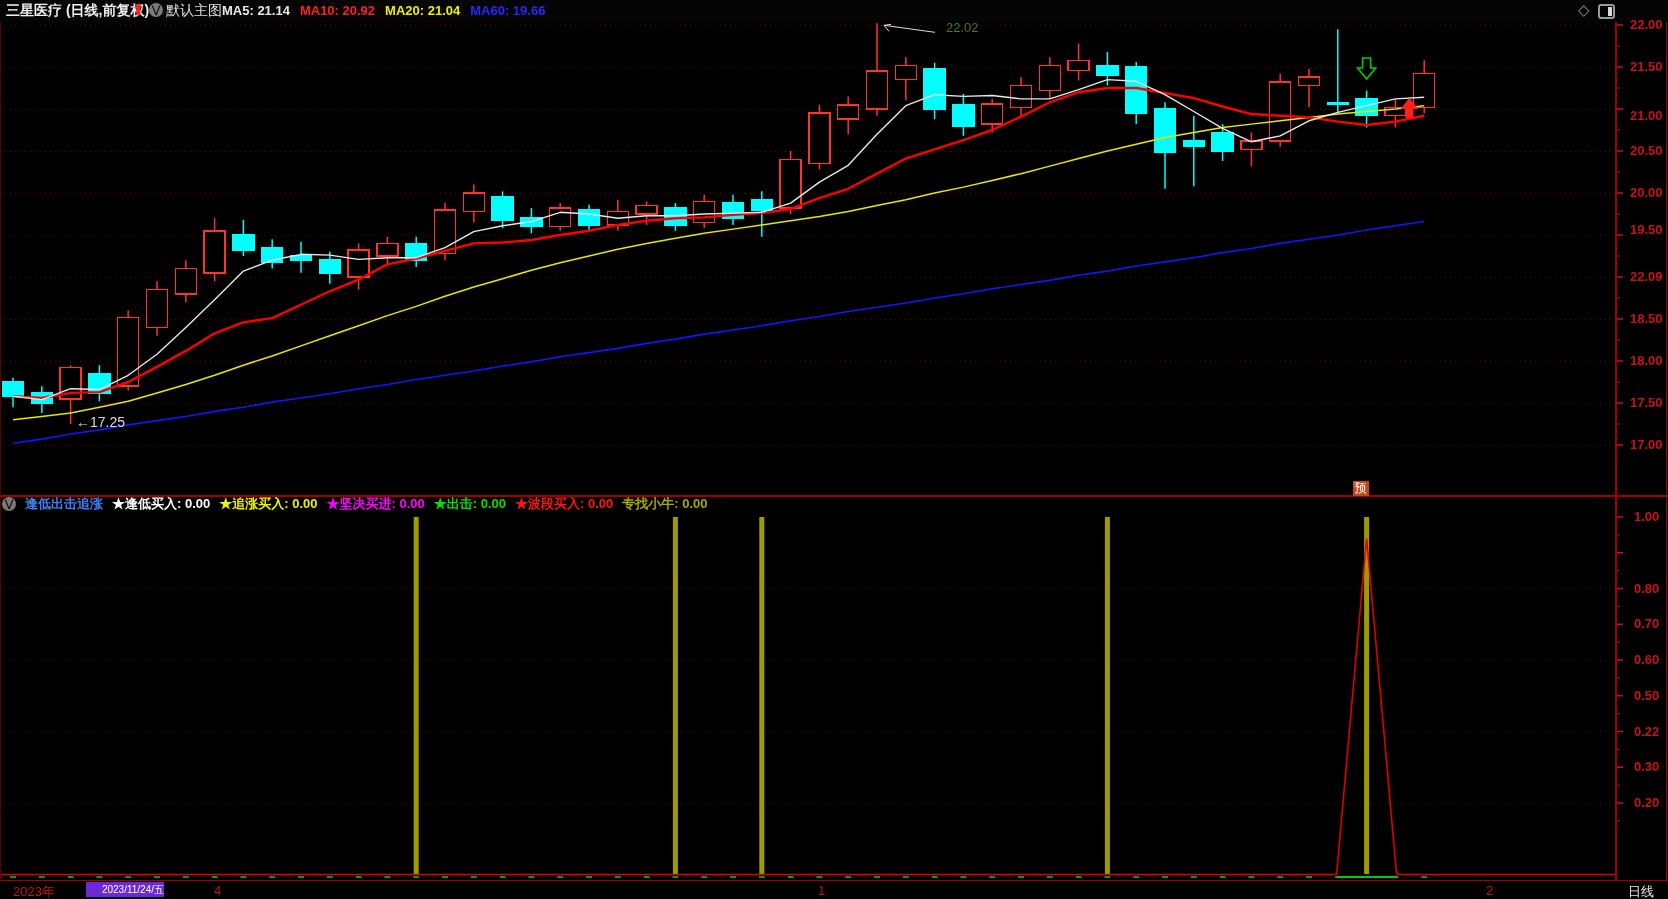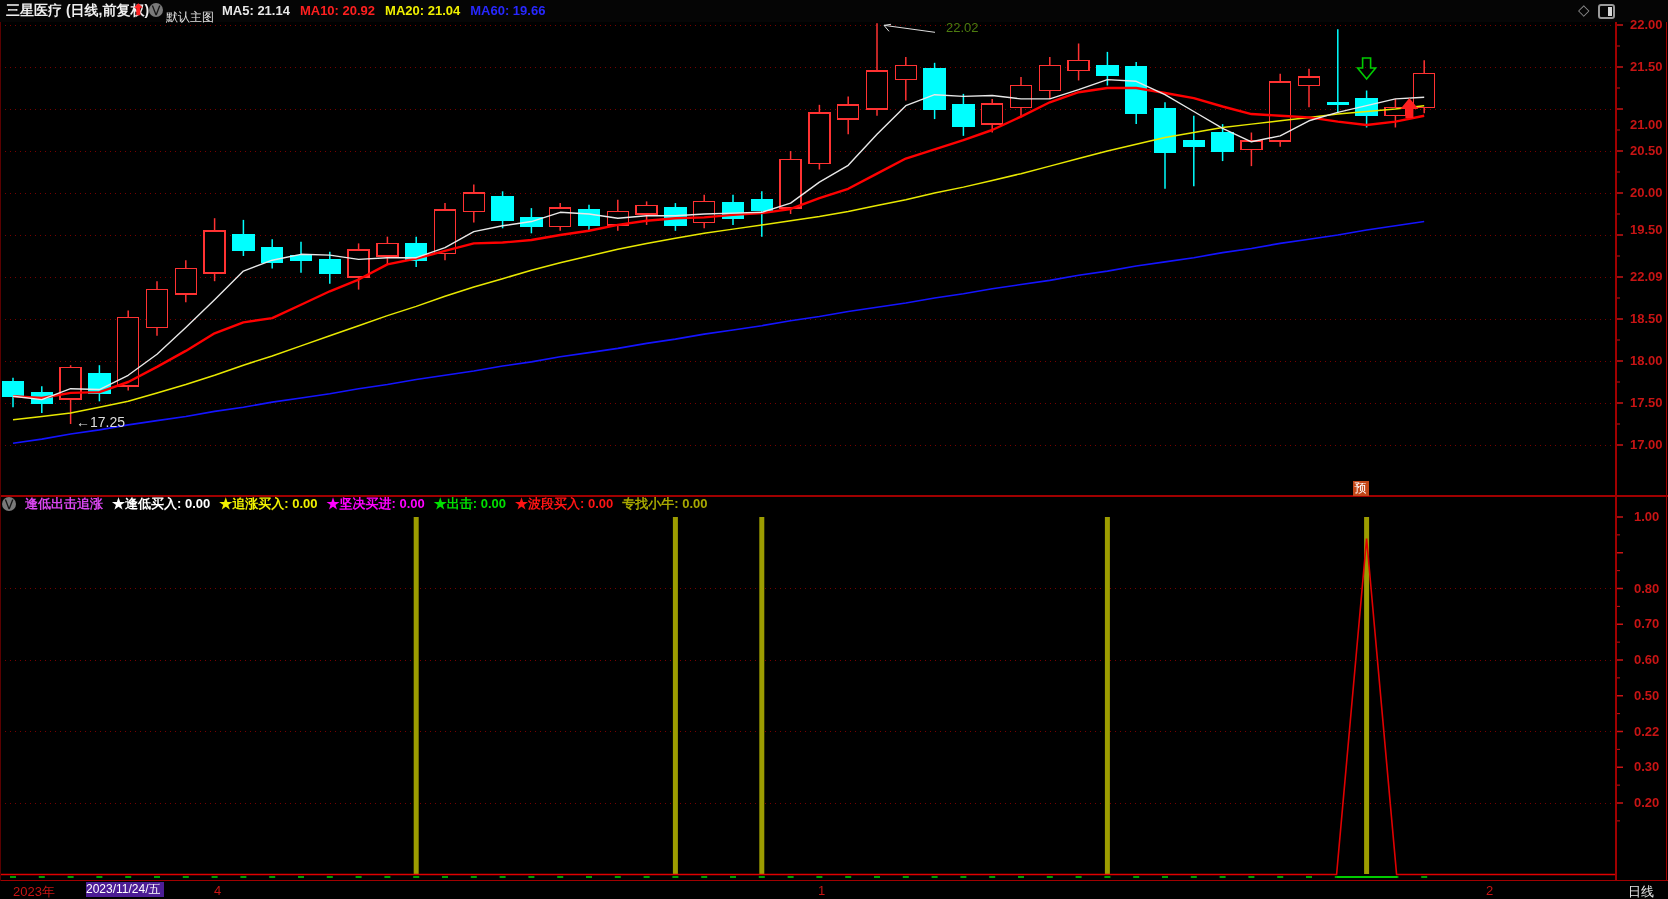--- a/index.html
+++ b/index.html
@@ -6,35 +6,35 @@
   #screen{position:relative;width:1668px;height:899px;background:#000;overflow:hidden;
           font-family:"Liberation Sans",sans-serif;}
   #chart-svg{position:absolute;left:0;top:0;}
   .abs{position:absolute;white-space:nowrap;}
   
   #topbar{position:absolute;left:0;top:0;width:1668px;height:22px;background:#050505;}
   .title{left:6px;top:2px;color:#efefef;font-size:14px;font-weight:bold;}
   .uparrow-top{left:132px;top:1px;color:#ff2222;font-size:15px;font-weight:bold;}
   .circ{width:14px;height:14px;border-radius:50%;background:#7a7a7a;color:#161616;
         font-size:10px;line-height:13px;text-align:center;font-weight:bold;}
-  .overlay-lab{left:166px;top:9px;color:#e2e2e2;font-size:12px;}
+  .overlay-lab{left:166px;top:2px;color:#e2e2e2;font-size:14px;}
   #ma-legend{left:222px;top:3px;display:flex;gap:10px;font-size:13px;font-weight:bold;}
   
   .diamond-ic{left:1578px;top:1px;color:#8f8f8f;font-size:15px;}
   .panel-ic{left:1598px;top:4px;width:13px;height:11px;border:2px solid #9a9a9a;border-radius:3px;}
   .panel-ic .inner{position:absolute;right:1px;top:1px;width:4px;height:9px;background:#d8d8d8;}
   
   .axlab{color:#c81414;font-size:13px;font-weight:bold;}
   
   #ind-header{left:2px;top:495px;height:18px;display:flex;gap:9px;align-items:center;font-size:13px;font-weight:bold;}
   
   #botbar{position:absolute;left:0;top:881px;width:1668px;height:18px;background:#000;}
   .yearlab{left:13px;top:2px;color:#c81414;font-size:13px;}
-  .datebox{left:86px;top:1px;width:78px;height:15px;background:#4c1d95;color:#fff;
-           font-size:12px;text-align:left;line-height:15px;}
+  .datebox{left:86px;top:1px;width:78px;height:15px;background:#6d28d9;color:#fff;
+           font-size:10px;text-align:right;line-height:15px;}
   .monthlab{color:#c81414;font-size:13px;top:2px;}
   .periodlab{left:1628px;top:2px;color:#e8e8e8;font-size:13px;}
   
   .ann-high{left:946px;top:20px;color:#4d7c0f;font-size:13px;}
   .ann-low{left:76px;top:414px;color:#dcdcdc;font-size:14px;}
   .ann-alert{left:1353px;top:481px;background:#c24618;color:#fff;font-size:12px;
              padding:0 2px;line-height:15px;}
 </style>
 </head>
 <body>
@@ -285,37 +285,37 @@
       </div>
     <span class="abs diamond-ic">◇</span>
     <div class="abs panel-ic">
         <div class="inner"></div>
       </div>
   </div>
 
   <div id="price-axis">
       <span class="abs axlab" style="left: 1630px; top: 17px;">22.00</span>
       <span class="abs axlab" style="left: 1630px; top: 59px;">21.50</span>
-      <span class="abs axlab" style="left: 1630px; top: 117px;">21.00</span>
+      <span class="abs axlab" style="left: 1630px; top: 108px;">21.00</span>
       <span class="abs axlab" style="left: 1630px; top: 143px;">20.50</span>
       <span class="abs axlab" style="left: 1630px; top: 185px;">20.00</span>
       <span class="abs axlab" style="left: 1630px; top: 222px;">19.50</span>
       <span class="abs axlab" style="left: 1630px; top: 269px;">22.09</span>
       <span class="abs axlab" style="left: 1630px; top: 311px;">18.50</span>
       <span class="abs axlab" style="left: 1630px; top: 353px;">18.00</span>
       <span class="abs axlab" style="left: 1630px; top: 395px;">17.50</span>
       <span class="abs axlab" style="left: 1630px; top: 437px;">17.00</span>
     </div>
 
   <span class="abs ann-high">22.02</span>
   <span class="abs ann-low">←17.25</span>
 
   <div class="abs" id="ind-header">
     <span class="circ" style="position:relative;flex:none;">⋁</span>
-  <span style="color: #d946ef; text-align: right;">逢低出击追涨</span>
+  <span style="color: #3b82f6; text-align: right;">逢低出击追涨</span>
       <span style="color: rgb(255, 255, 255);">★逢低买入: 0.00</span>
       <span style="color: rgb(240, 240, 0);">★追涨买入: 0.00</span>
       <span style="color: rgb(255, 0, 255);">★坚决买进: 0.00</span>
       <span style="color: rgb(0, 224, 0);">★出击: 0.00</span>
       <span style="color: rgb(255, 20, 20);">★波段买入: 0.00</span>
       <span style="color: rgb(168, 168, 0);">专找小牛: 0.00</span>
     </div>
 
   <div id="ind-axis">
       <span class="abs axlab" style="left: 1634px; top: 509px;">1.00</span>

